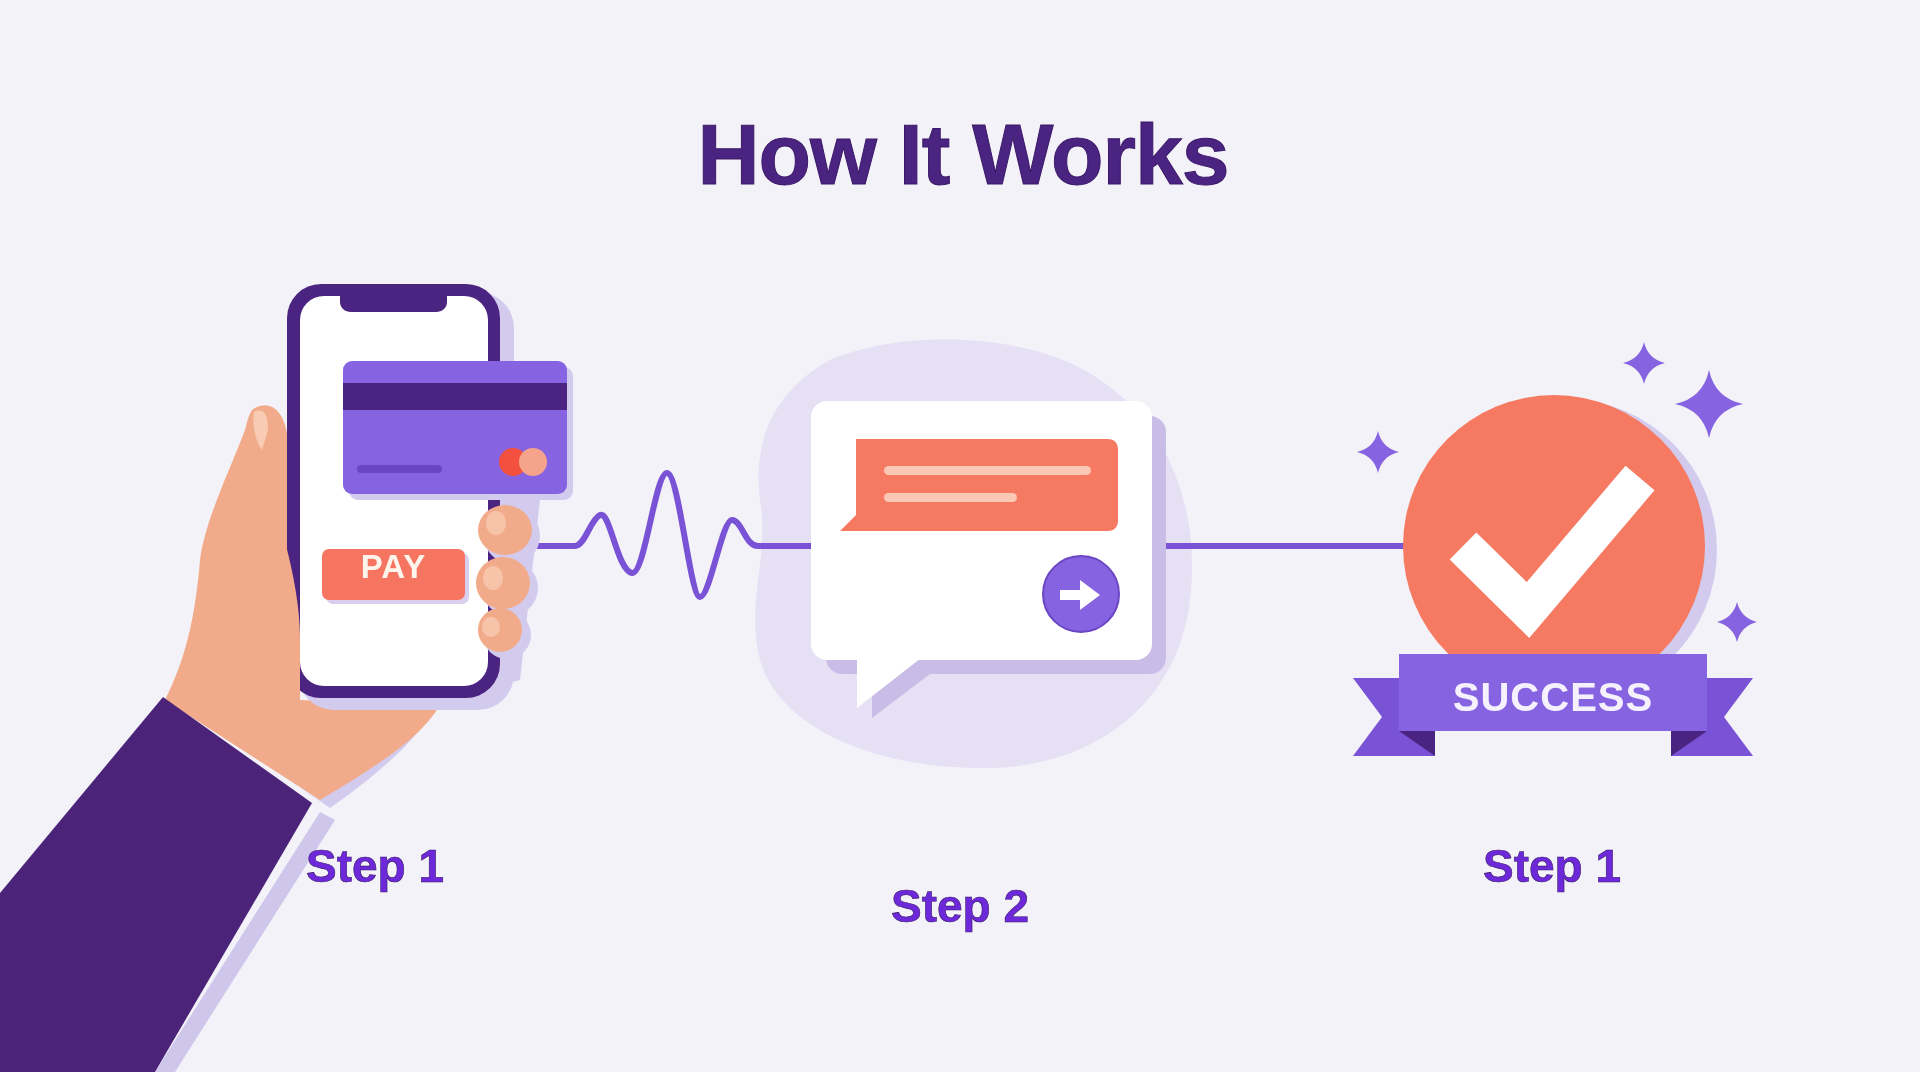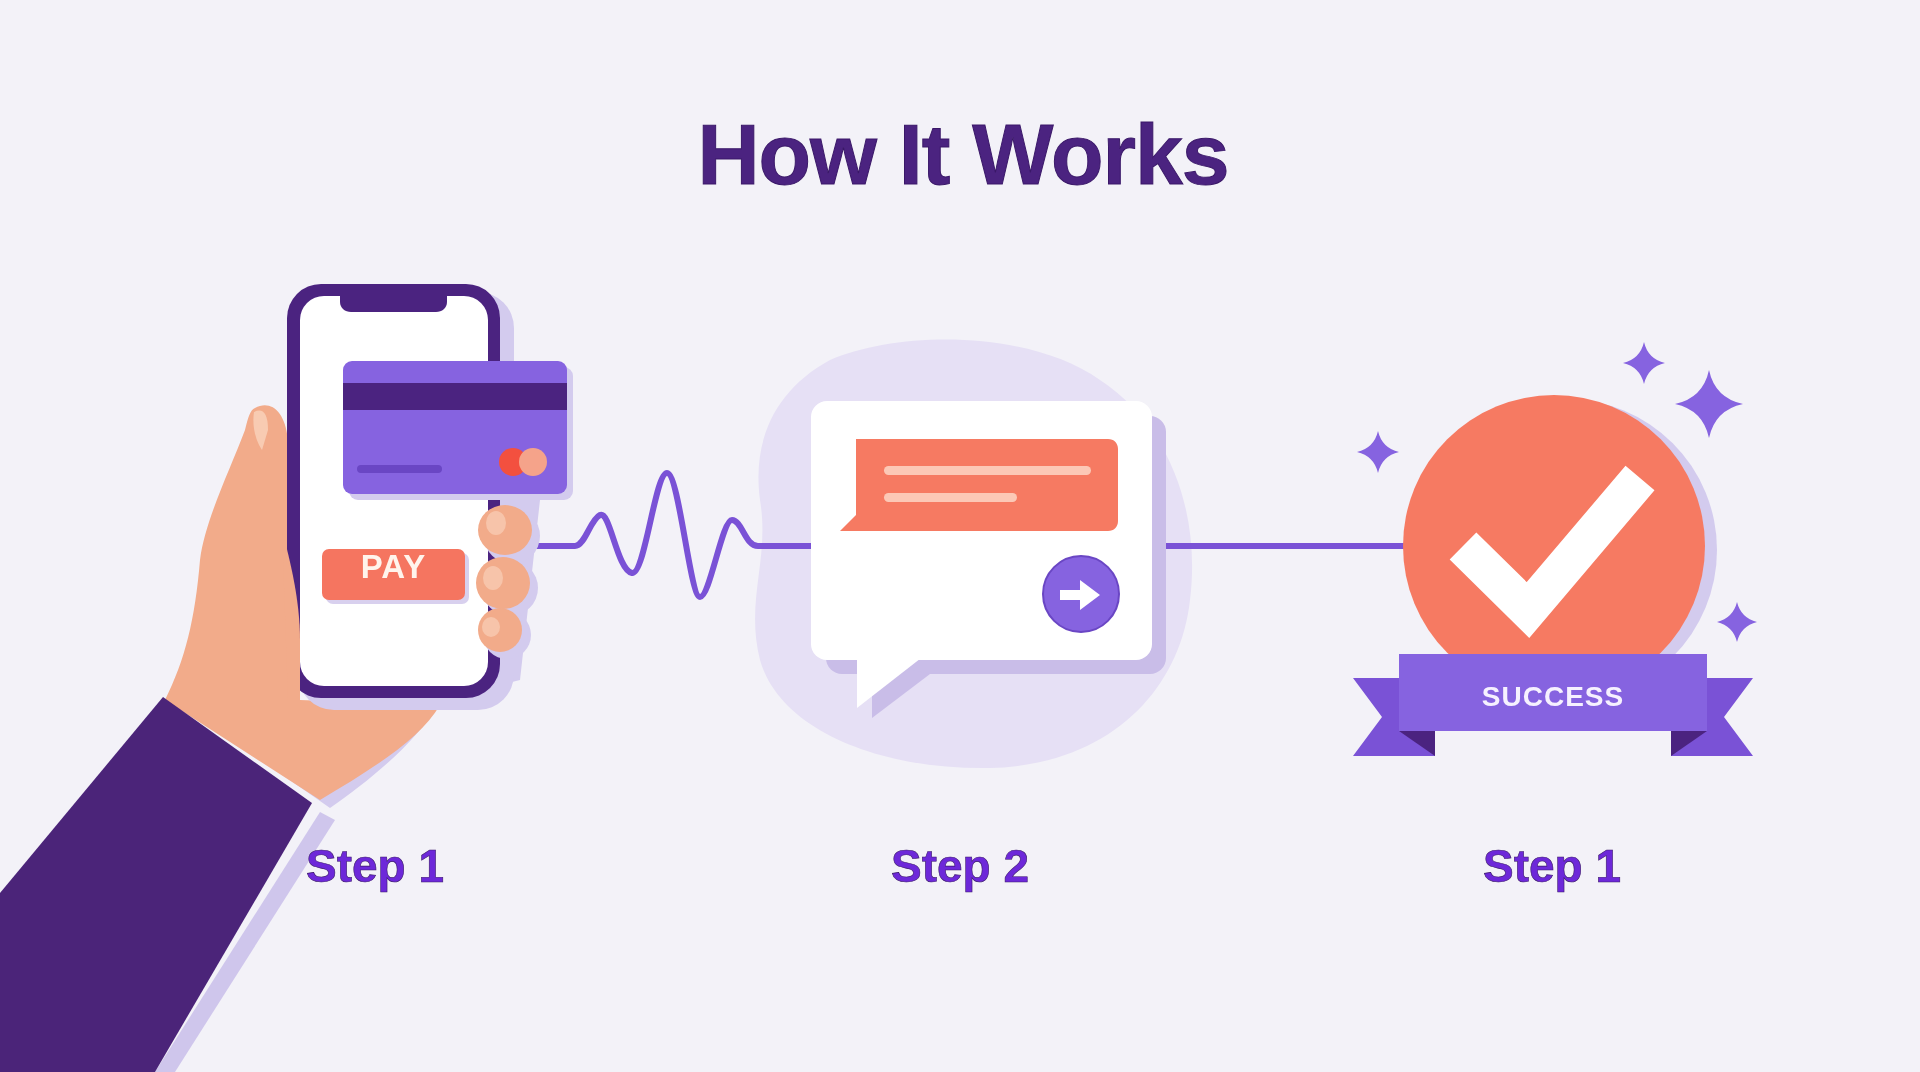--- a/index.html
+++ b/index.html
@@ -25,21 +25,21 @@
     svg.art { position: absolute; left: 0; top: 0; }
     .pay-label {
       position: absolute; left: 322px; top: 549px; width: 143px; height: 36px;
       display: flex; align-items: center; justify-content: center;
       color: #fff4ec; font-size: 33px; font-weight: 700; letter-spacing: 1px;
       cursor: pointer;
     }
     .success-label {
       position: absolute; left: 1399px; top: 654px; width: 308px; height: 86px;
       display: flex; align-items: center; justify-content: center;
-      color: #f6f1ff; font-size: 28px; font-weight: 700; letter-spacing: 1px;
+      color: #f6f1ff; font-size: 40px; font-weight: 700; letter-spacing: 1px;
     }
   </style>
 </head>
 <body>
 
 <div class="title">How It Works</div>
 
 <svg class="art" width="1920" height="1072" viewBox="0 0 1920 1072">
 
   <path d="M830 360 C 900 330, 1030 330, 1100 380 C 1175 430, 1200 520, 1190 600 C 1180 690, 1110 765, 990 768 C 880 770, 780 730, 760 660 C 745 600, 770 560, 760 500 C 752 440, 775 390, 830 360 Z" fill="#e6e0f5"></path>
@@ -138,14 +138,14 @@
       <path d="M1707 731 L 1671 731 L 1671 756 Z" fill="#4b2380"></path>
       <rect x="1399" y="654" width="308" height="77" fill="#8663e0"></rect>
     </g>
   </g>
 </svg>
 
 <div class="pay-label">PAY</div>
 <div class="success-label">SUCCESS</div>
 
 <div class="step-label" style="left:255px;">Step 1</div>
-<div class="step-label" style="left:840px;">Step 2</div>
+<div class="step-label" style="left:840px;margin-top:40px;">Step 2</div>
 <div class="step-label" style="left:1432px;">Step 1</div>
 
 </body></html>

